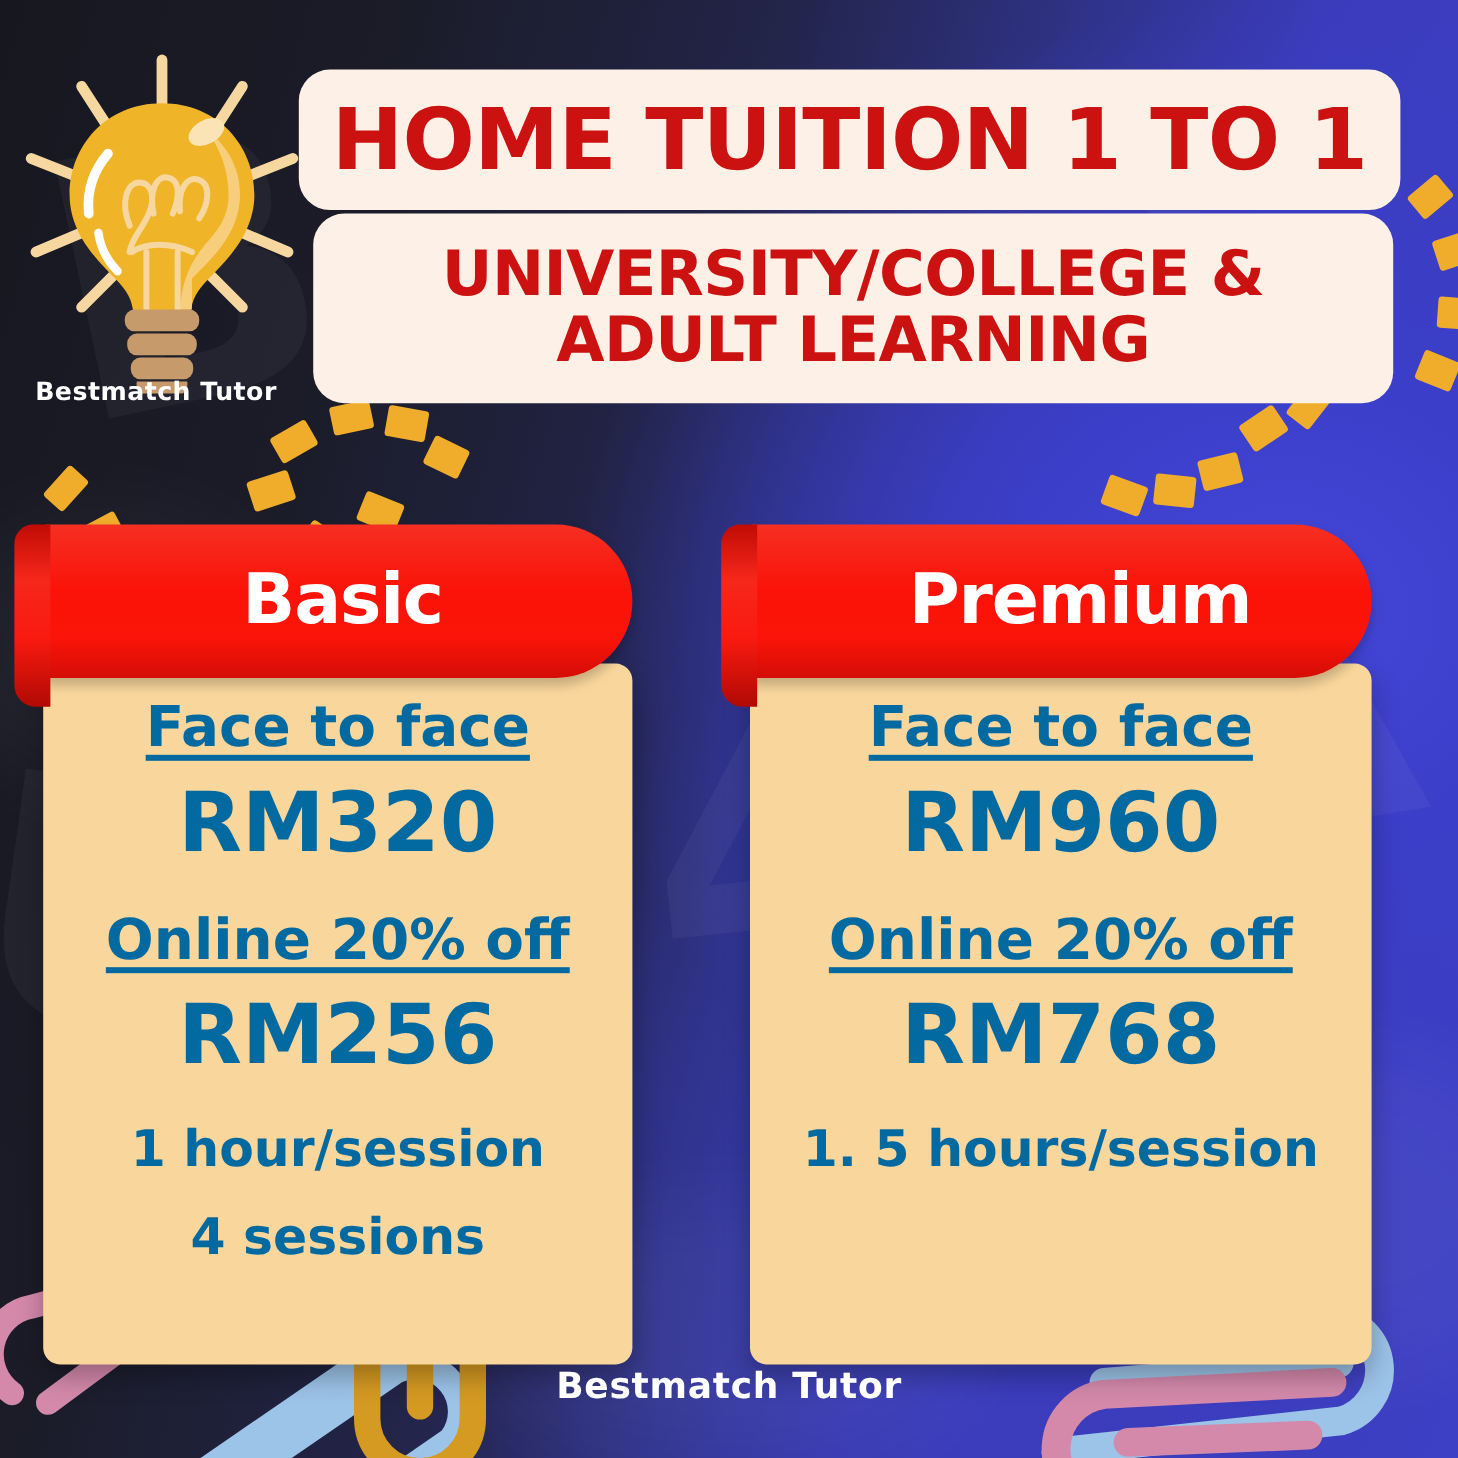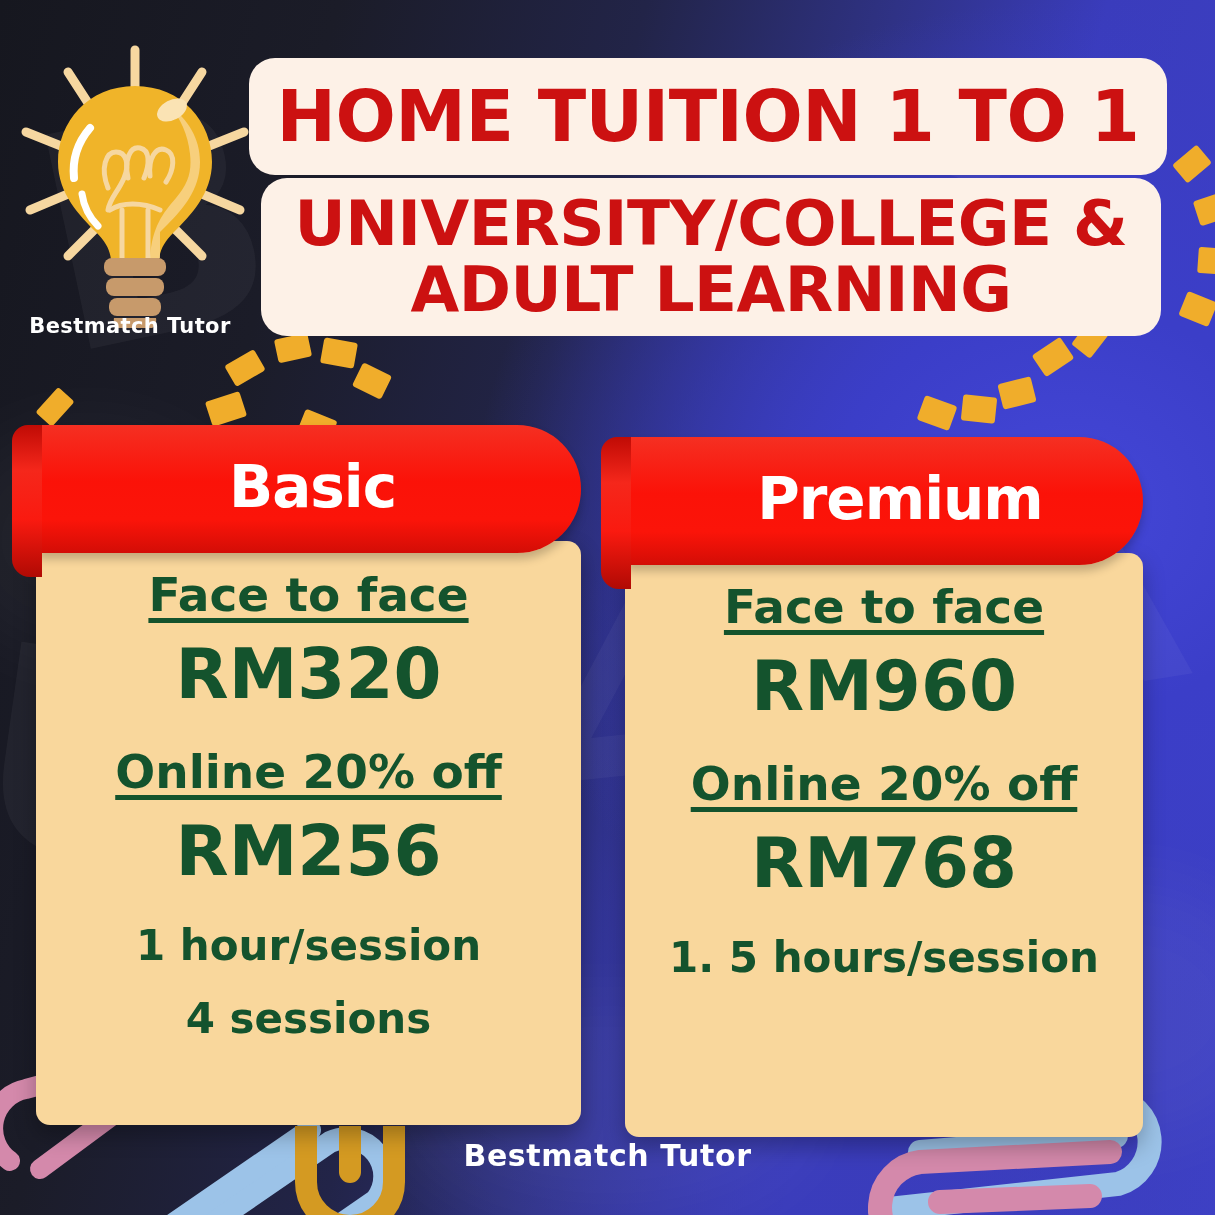--- a/index.html
+++ b/index.html
@@ -76,29 +76,29 @@
     letter-spacing: -0.5px;
   }
   #banner-top {
     left: 249px; top: 58px; width: 918px; height: 117px;
     border-radius: 26px;
     font-size: 71px;
   }
   #banner-sub {
     left: 261px; top: 178px; width: 900px; height: 158px;
     border-radius: 26px;
-    font-size: 63px;
+    font-size: 52px;
     line-height: 1.02;
     flex-direction: column;
   }
   #banner-sub .l2 { margin-top: 2px; }
 
   
   .card-wrap { position: absolute; }
-  #card-basic   { left: 36px;  top: 425px; width: 545px; }
+  #card-basic   { left: 36px;  top: 437px; width: 491px; }
   #card-premium { left: 625px; top: 437px; width: 518px; }
 
   .ribbon {
     position: relative;
     height: 128px;
     margin-left: 2px;
     background: linear-gradient(180deg, #f52f22 0%, #fb1208 44%, #fb1409 74%, #d30d06 100%);
     border-top-right-radius: 64px;
     border-bottom-right-radius: 64px;
     display: flex;
@@ -134,21 +134,21 @@
     border-radius: 14px;
     padding: 26px 18px 34px;
     box-shadow: 0 10px 22px rgba(0,0,0,0.28);
     z-index: 2;
   }
   #card-basic .card-body   { height: 524px; }
   #card-premium .card-body { height: 524px; }
 
   .row {
     text-align: center;
-    color: #14532d;
+    color: #0369a1;
     font-weight: 700;
     font-family: "DejaVu Sans", sans-serif;
   }
   .row-head {
     font-size: 47px;
     text-decoration: underline;
     text-decoration-thickness: 5px;
     text-underline-offset: 7px;
     margin-bottom: 12px;
   }

